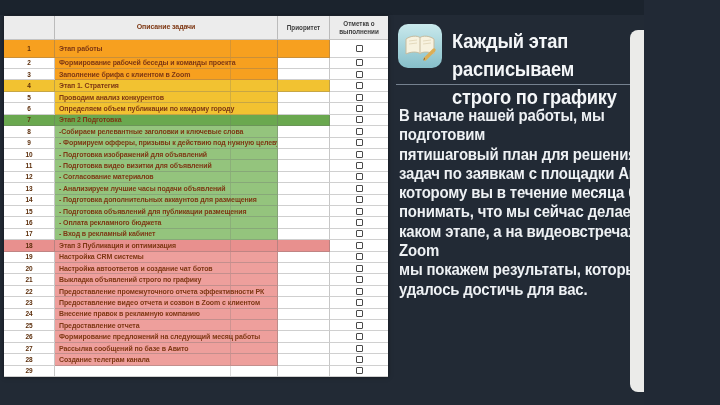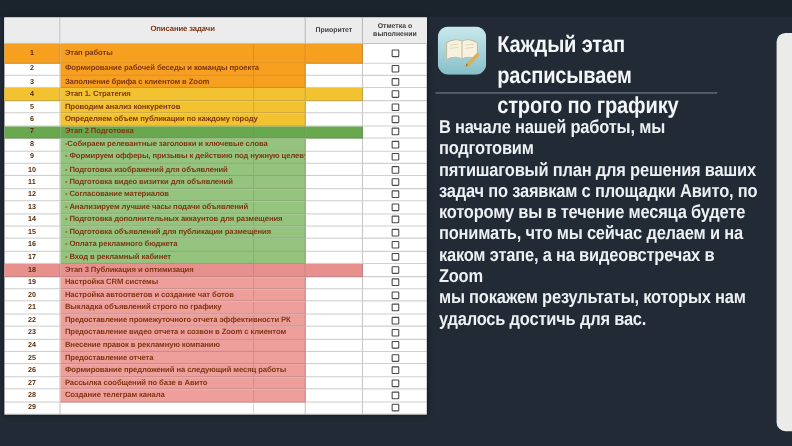--- a/index.html
+++ b/index.html
@@ -1,18 +1,18 @@
 <!DOCTYPE html>
 <html><head>
 <meta charset="utf-8">
 <style>
   * { margin:0; padding:0; box-sizing:border-box; }
   html,body { width:720px; height:405px; }
   body { font-family:"Liberation Sans", sans-serif; background:#212935; overflow:hidden; }
-  .slide { position:relative; width:720px; height:405px; background:#222a35; overflow:hidden; }
+  .slide { position:relative; width:644px; height:405px; background:#222a35; overflow:hidden; }
   .topband { position:absolute; left:0; top:0; width:720px; height:15px; background:#1b232d; }
 
   
   .sheet { position:absolute; left:4px; top:16px; width:384px; height:361px; background:#ffffff;
            display:flex; flex-direction:column; box-shadow:0 0 4px rgba(0,0,0,.5); }
   .srow, .sheet-header { display:flex; flex:1; min-height:0; }
   .sheet-header { flex:0 0 24px; background:#ececec; }
   .srow.tall { flex:1.55; }
   .cell { border-right:1px solid rgba(110,110,110,.38); border-bottom:1px solid rgba(110,110,110,.32);
           overflow:hidden; display:flex; align-items:center; }

